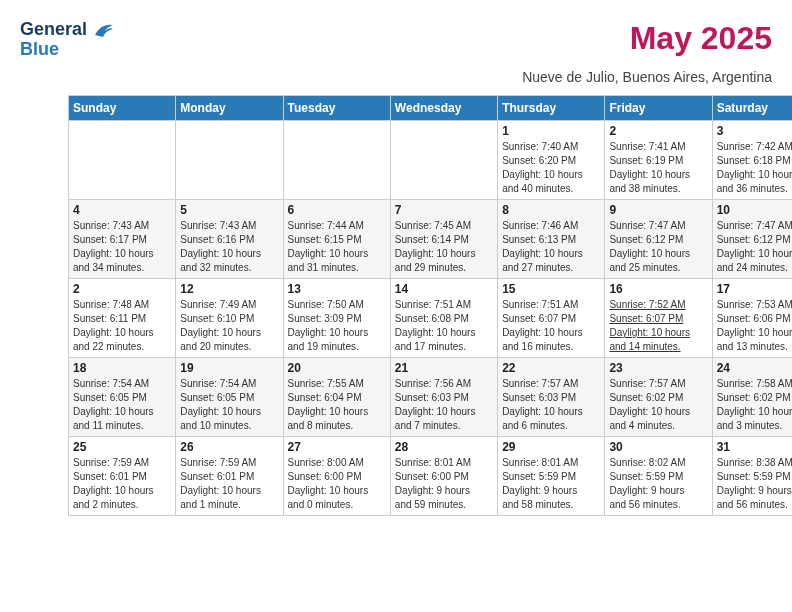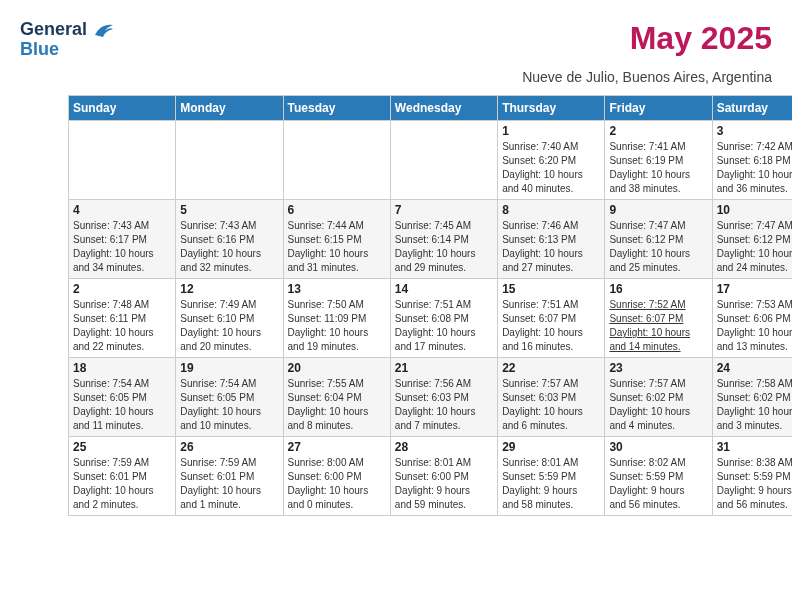--- a/index.html
+++ b/index.html
@@ -201,21 +201,21 @@
         <td>
           <div class="day-num">12</div>
           <div class="day-info" style="white-space: pre-line;">Sunrise: 7:49 AM
 Sunset: 6:10 PM
 Daylight: 10 hours
 and 20 minutes.</div>
         </td>
         <td>
           <div class="day-num">13</div>
           <div class="day-info" style="white-space: pre-line;">Sunrise: 7:50 AM
-Sunset: 11:09 PM
+Sunset: 3:09 PM
 Daylight: 10 hours
 and 19 minutes.</div>
         </td>
         <td>
           <div class="day-num">14</div>
           <div class="day-info" style="white-space: pre-line;">Sunrise: 7:51 AM
 Sunset: 6:08 PM
 Daylight: 10 hours
 and 17 minutes.</div>
         </td>

